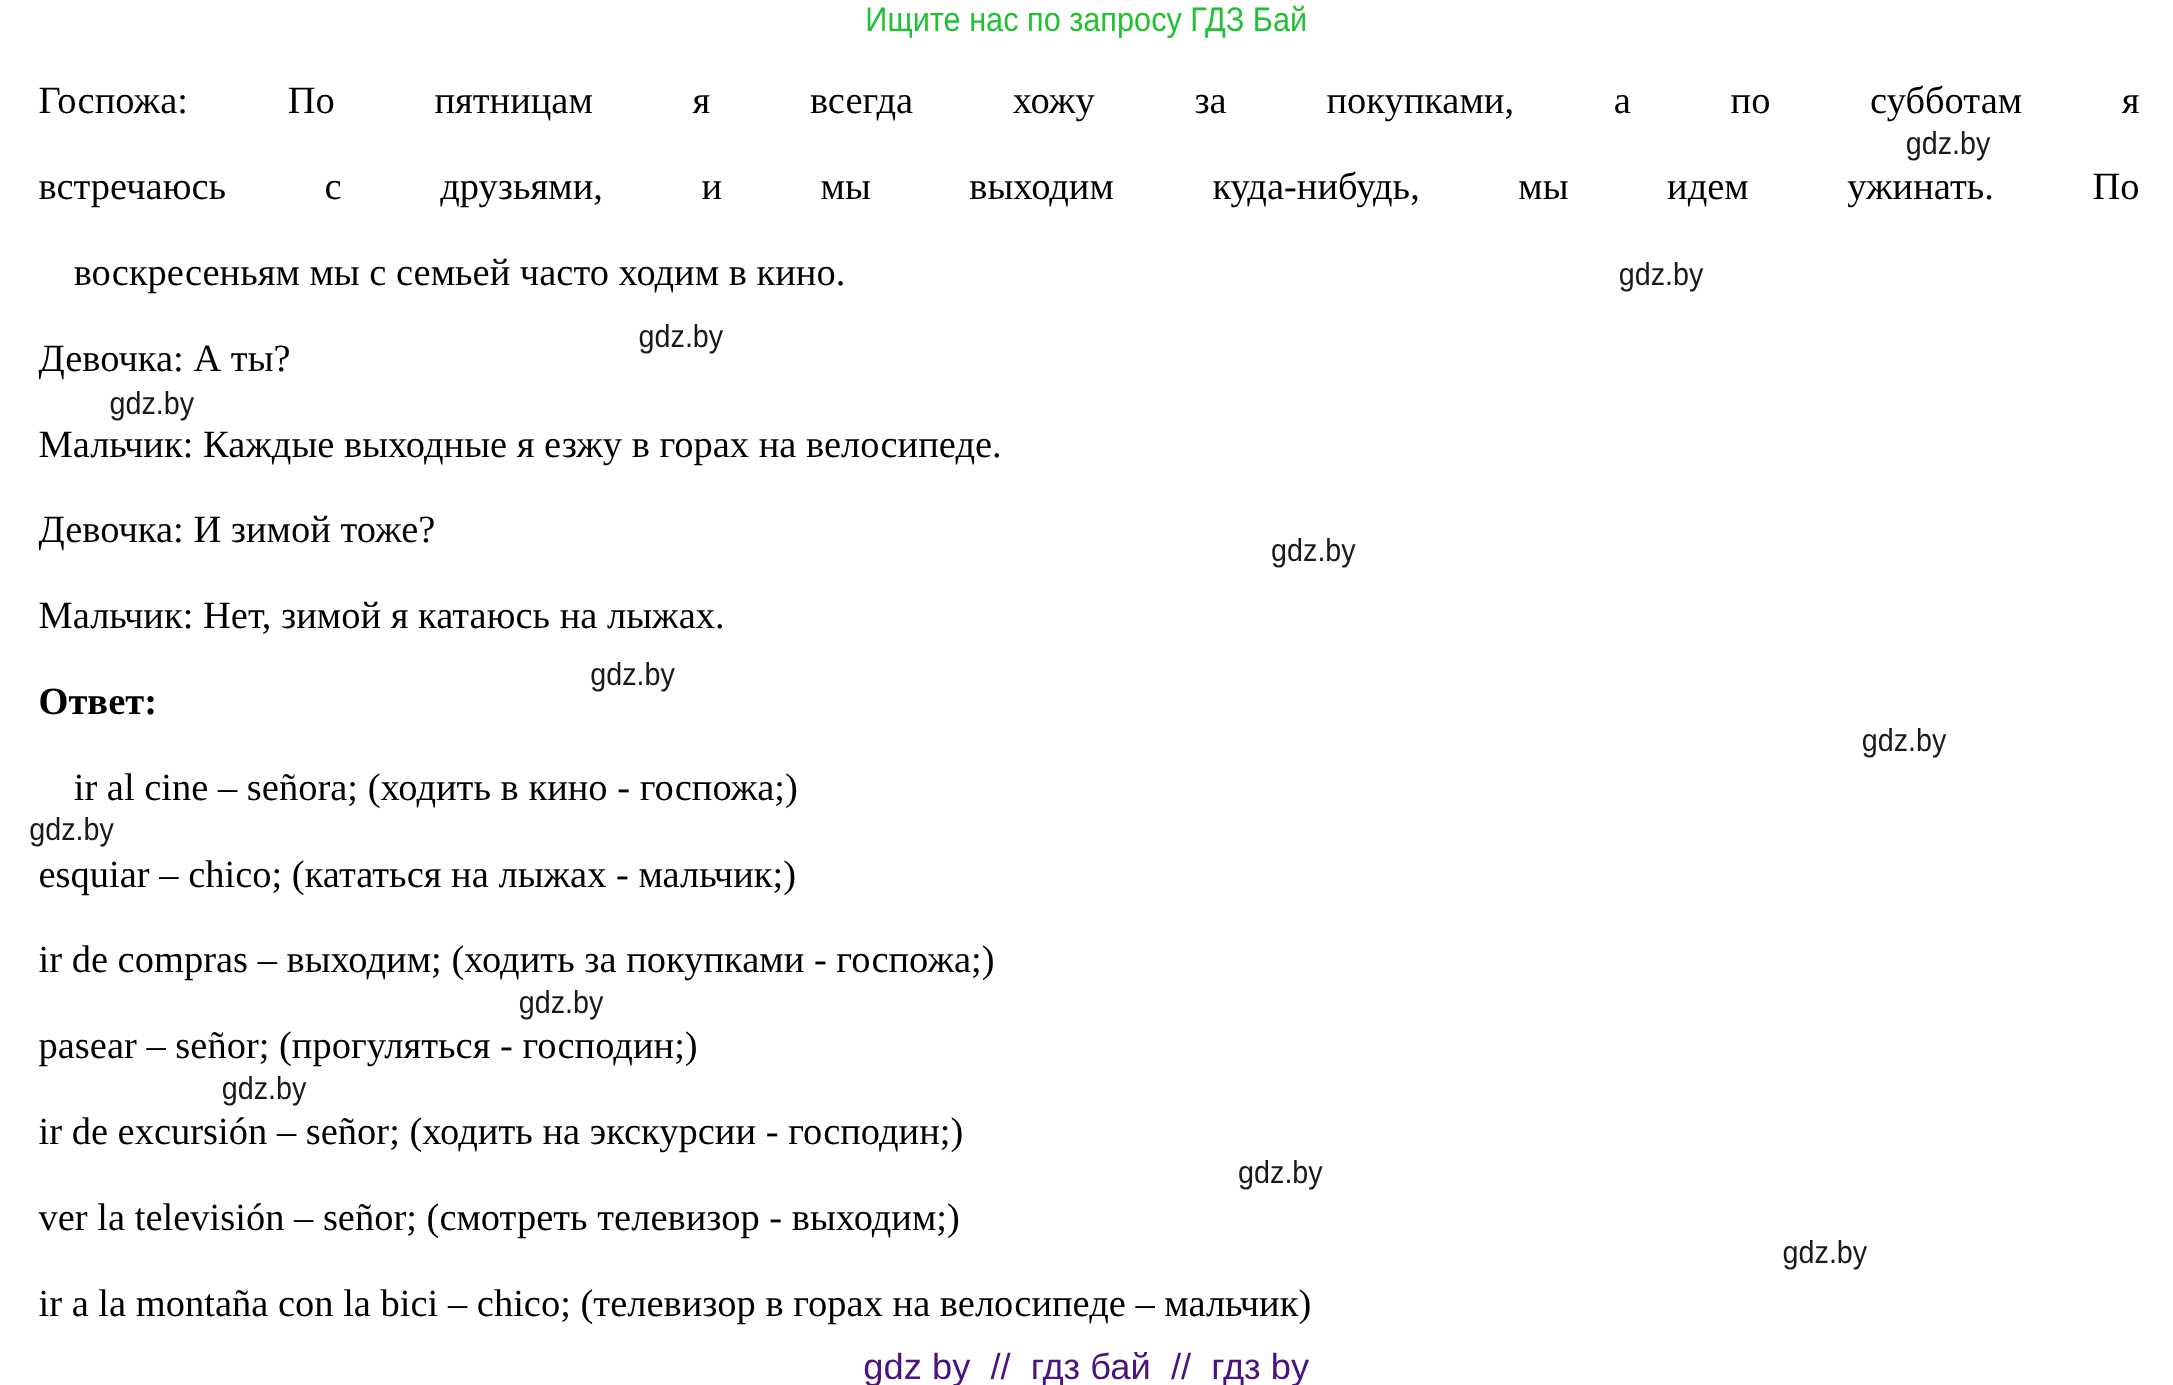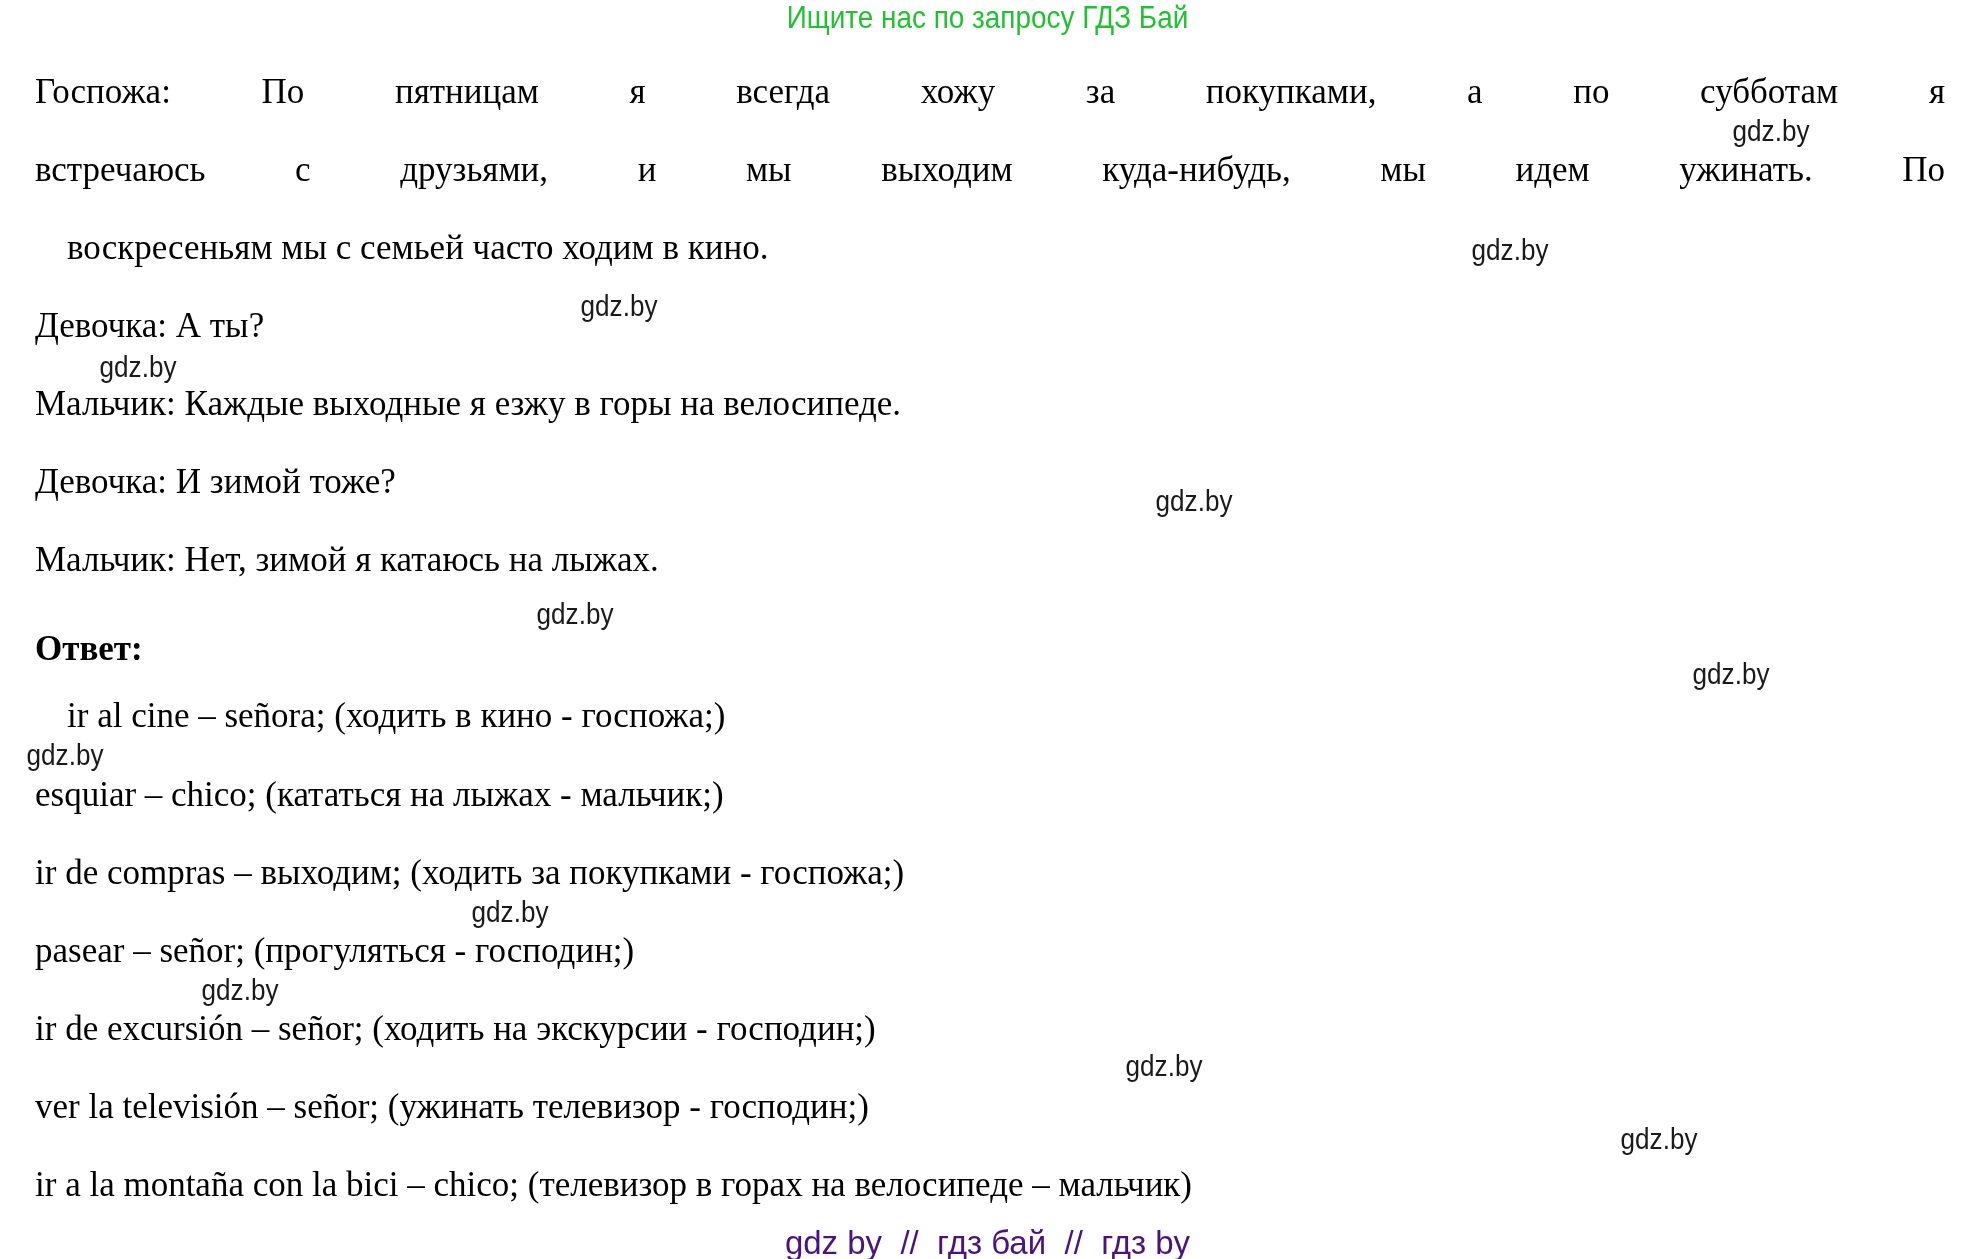--- a/index.html
+++ b/index.html
@@ -9,21 +9,21 @@
       text-align: center; line-height: 36px;
       font-family: "Liberation Sans", sans-serif; font-size: 31px;
       transform: scaleX(0.9);
     }
     .line {
       position: absolute; left: 35px;
       font-family: "Liberation Serif", serif; font-size: 35px;
       color: #000; white-space: nowrap; line-height: 60px;
     }
     .justify { width: 1910px; text-align: justify; text-align-last: justify; }
-    .bold { font-weight: bold; margin-top: 11px; }
+    .bold { font-weight: bold; }
     .wm {
       position: absolute; font-family: "Liberation Sans", sans-serif;
       font-size: 29px; color: #1a1a1a; white-space: nowrap;
       transform: translate(-50%, -50%) scaleX(0.9); line-height: 32px;
     }
     .footer {
       position: absolute; left: 0; width: 1975px; top: 1225px; height: 36px;
       text-align: center; line-height: 36px;
       font-family: "Liberation Sans", sans-serif; font-size: 33px;
       white-space: pre;
@@ -31,32 +31,32 @@
   </style>
 </head>
 <body>
 
 <div class="header" style="color:#22c033;">Ищите нас по запросу ГДЗ Бай</div>
 
 <div class="line justify" style="top:62px;">Госпожа: По пятницам я всегда хожу за покупками, а по субботам я</div>
 <div class="line justify" style="top:140px;">встречаюсь с друзьями, и мы выходим куда-нибудь, мы идем ужинать. По</div>
 <div class="line" style="top:218px;margin-left:32px;">воскресеньям мы с семьей часто ходим в кино.</div>
 <div class="line" style="top:296px;">Девочка: А ты?</div>
-<div class="line" style="top:374px;">Мальчик: Каждые выходные я езжу в горы на велосипеде.</div>
+<div class="line" style="top:374px;">Мальчик: Каждые выходные я езжу в горах на велосипеде.</div>
 <div class="line" style="top:452px;">Девочка: И зимой тоже?</div>
 <div class="line" style="top:530px;">Мальчик: Нет, зимой я катаюсь на лыжах.</div>
 
 <div class="line bold" style="top:608px;">Ответ:</div>
 
 <div class="line" style="top:686px;margin-left:32px;">ir al cine – señora;  (ходить в кино - госпожа;)</div>
 <div class="line" style="top:765px;">esquiar – chico;  (кататься на лыжах - мальчик;)</div>
 <div class="line" style="top:843px;">ir de compras – выходим; (ходить за покупками - госпожа;)</div>
 <div class="line" style="top:921px;text-align:right;">pasear – señor; (прогуляться - господин;)</div>
 <div class="line" style="top:999px;">ir de excursión – señor; (ходить на экскурсии - господин;)</div>
-<div class="line" style="top:1077px;">ver la televisión – señor; (ужинать телевизор - господин;)</div>
+<div class="line" style="top:1077px;">ver la televisión – señor; (смотреть телевизор - выходим;)</div>
 <div class="line" style="top:1155px;">ir a la montaña con la bici – chico; (телевизор в горах на велосипеде – мальчик)</div>
 
 <div id="watermarks">
     <div class="wm" style="left: 1771px; top: 131px;">gdz.by</div>
     <div class="wm" style="left: 1510px; top: 250px;">gdz.by</div>
     <div class="wm" style="left: 619px; top: 306px;">gdz.by</div>
     <div class="wm" style="left: 138px; top: 367px;">gdz.by</div>
     <div class="wm" style="left: 1194px; top: 501px;">gdz.by</div>
     <div class="wm" style="left: 575px; top: 614px;">gdz.by</div>
     <div class="wm" style="left: 1731px; top: 674px;">gdz.by</div>

